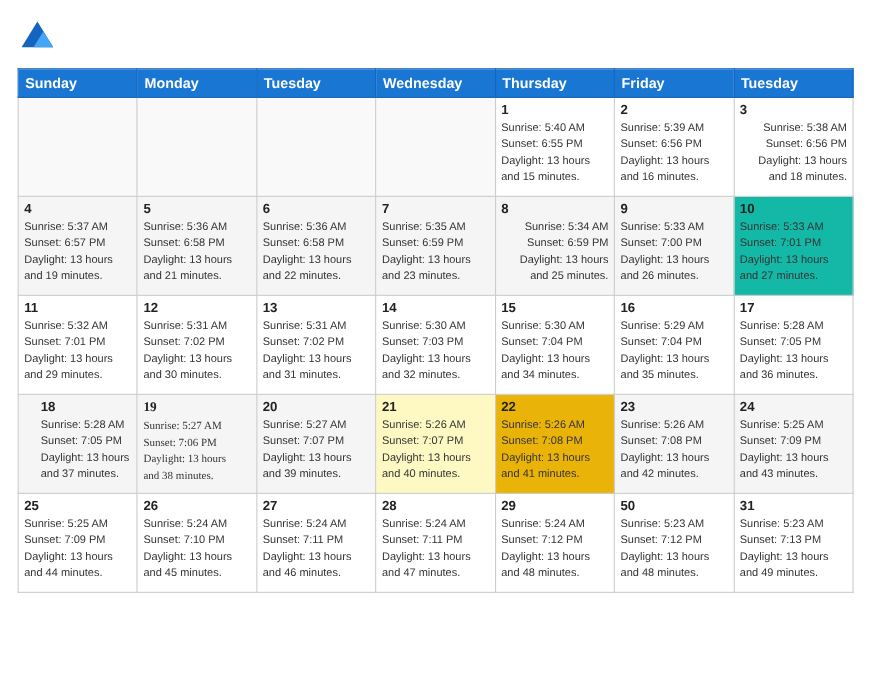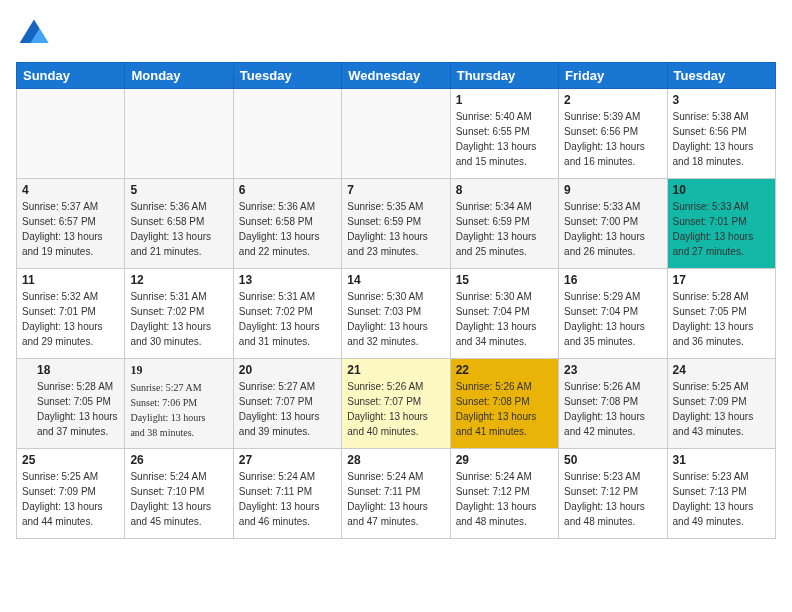--- a/index.html
+++ b/index.html
@@ -128,21 +128,21 @@
         </td>
         <td>
           <div class="day-num">2</div>
           <div class="day-info" style="white-space: pre-line;">Sunrise: 5:39 AM
 Sunset: 6:56 PM
 Daylight: 13 hours
 and 16 minutes.</div>
         </td>
         <td>
           <div class="day-num">3</div>
-          <div class="day-info" style="white-space: pre-line;">Sunrise: 5:38 AM
+          <div class="day-info" style="white-space: pre-line; text-align: right;">Sunrise: 5:38 AM
 Sunset: 6:56 PM
 Daylight: 13 hours
 and 18 minutes.</div>
         </td>
       </tr>
       <tr>
         <td style="background: rgb(245, 245, 245);">
           <div class="day-num">4</div>
           <div class="day-info" style="white-space: pre-line;">Sunrise: 5:37 AM
 Sunset: 6:57 PM
@@ -165,21 +165,21 @@
         </td>
         <td style="background: rgb(245, 245, 245);">
           <div class="day-num">7</div>
           <div class="day-info" style="white-space: pre-line;">Sunrise: 5:35 AM
 Sunset: 6:59 PM
 Daylight: 13 hours
 and 23 minutes.</div>
         </td>
         <td style="background: rgb(245, 245, 245);">
           <div class="day-num">8</div>
-          <div class="day-info" style="white-space: pre-line;">Sunrise: 5:34 AM
+          <div class="day-info" style="white-space: pre-line; text-align: right;">Sunrise: 5:34 AM
 Sunset: 6:59 PM
 Daylight: 13 hours
 and 25 minutes.</div>
         </td>
         <td style="background: rgb(245, 245, 245);">
           <div class="day-num">9</div>
           <div class="day-info" style="white-space: pre-line;">Sunrise: 5:33 AM
 Sunset: 7:00 PM
 Daylight: 13 hours
 and 26 minutes.</div>

